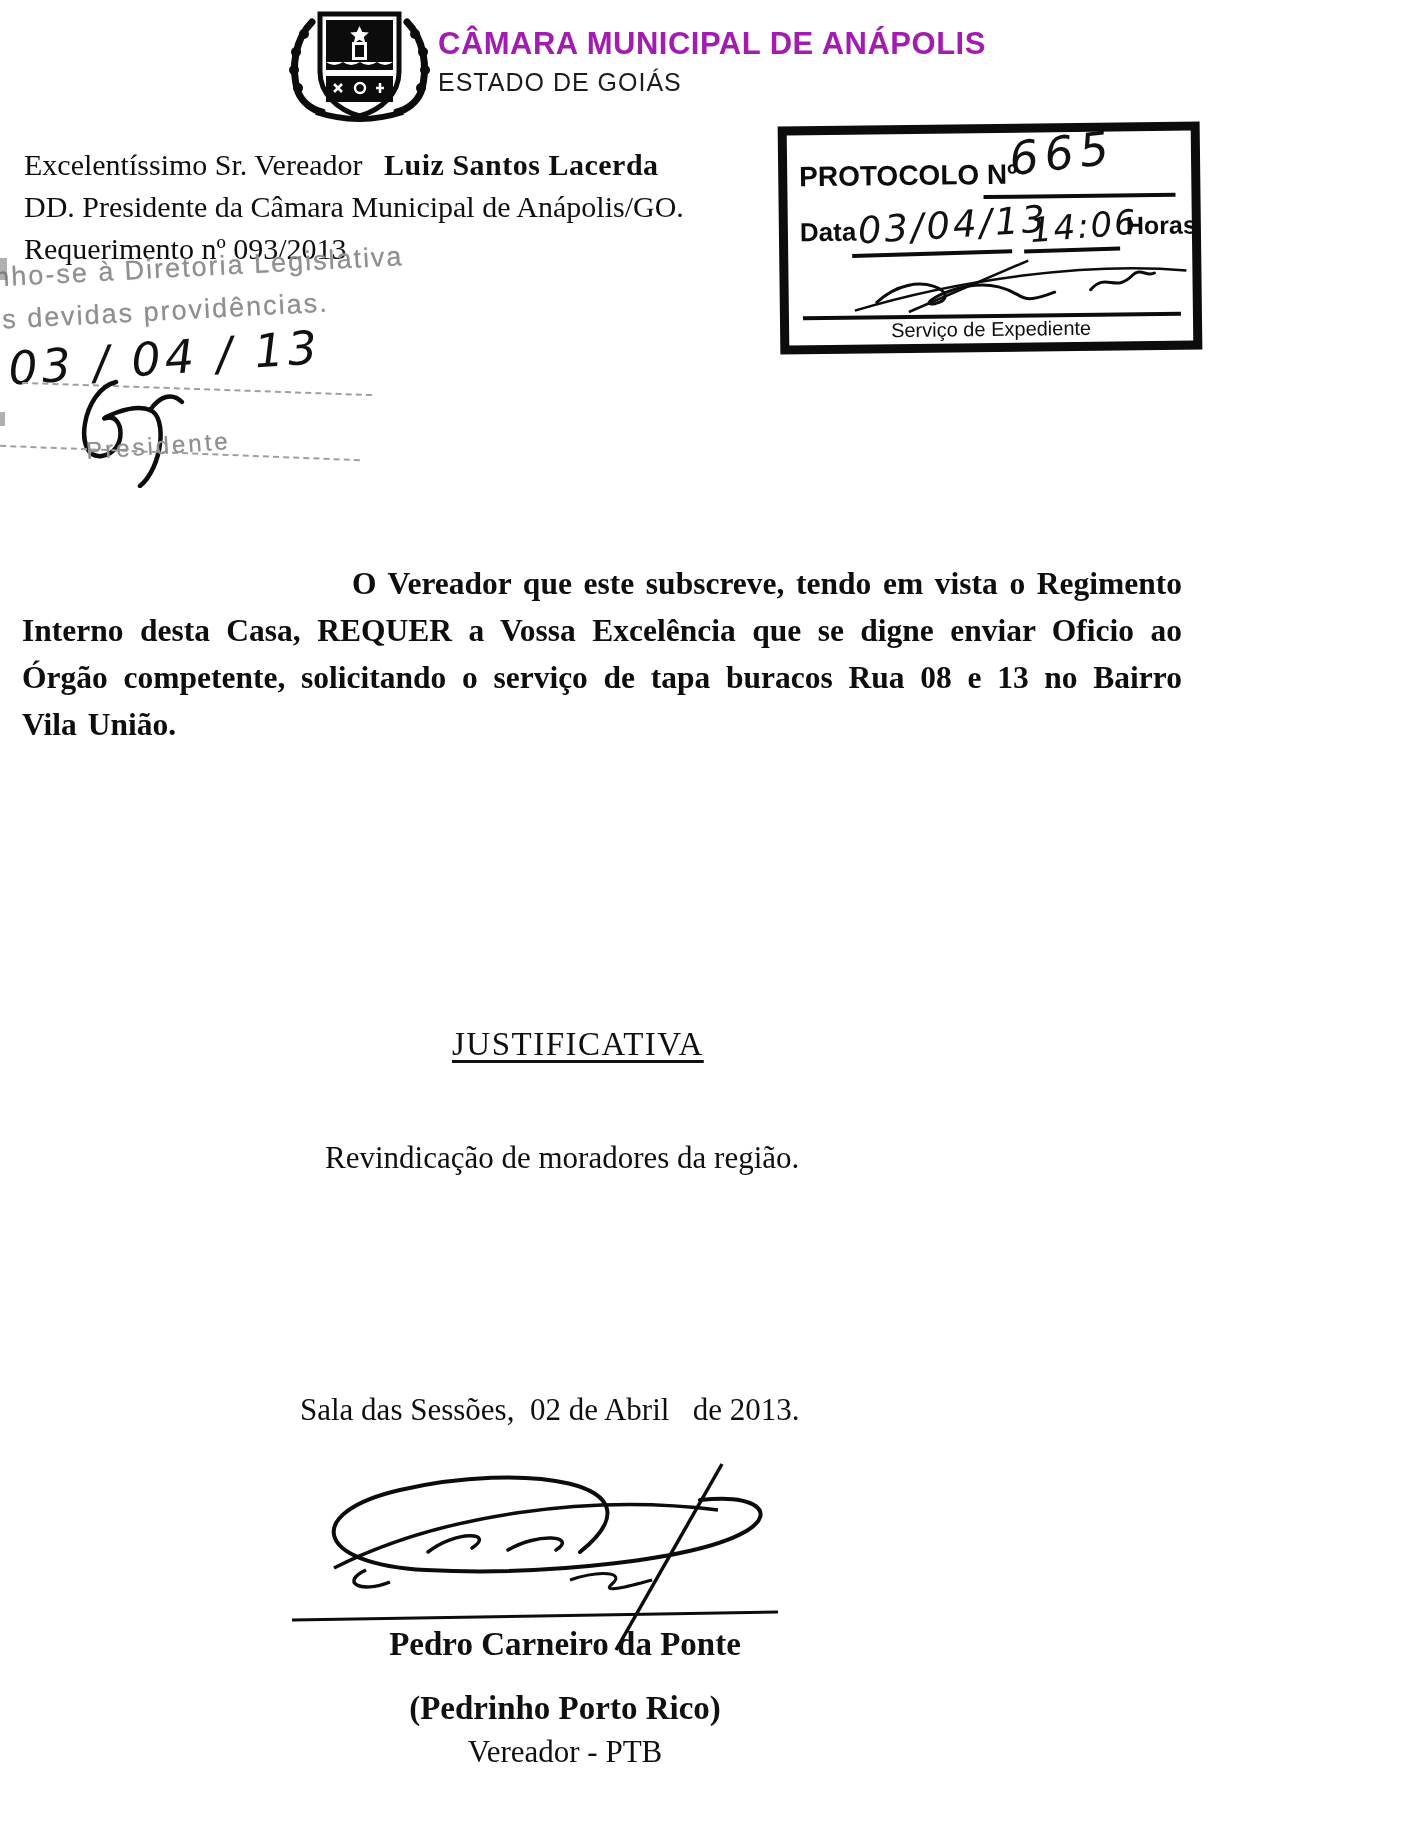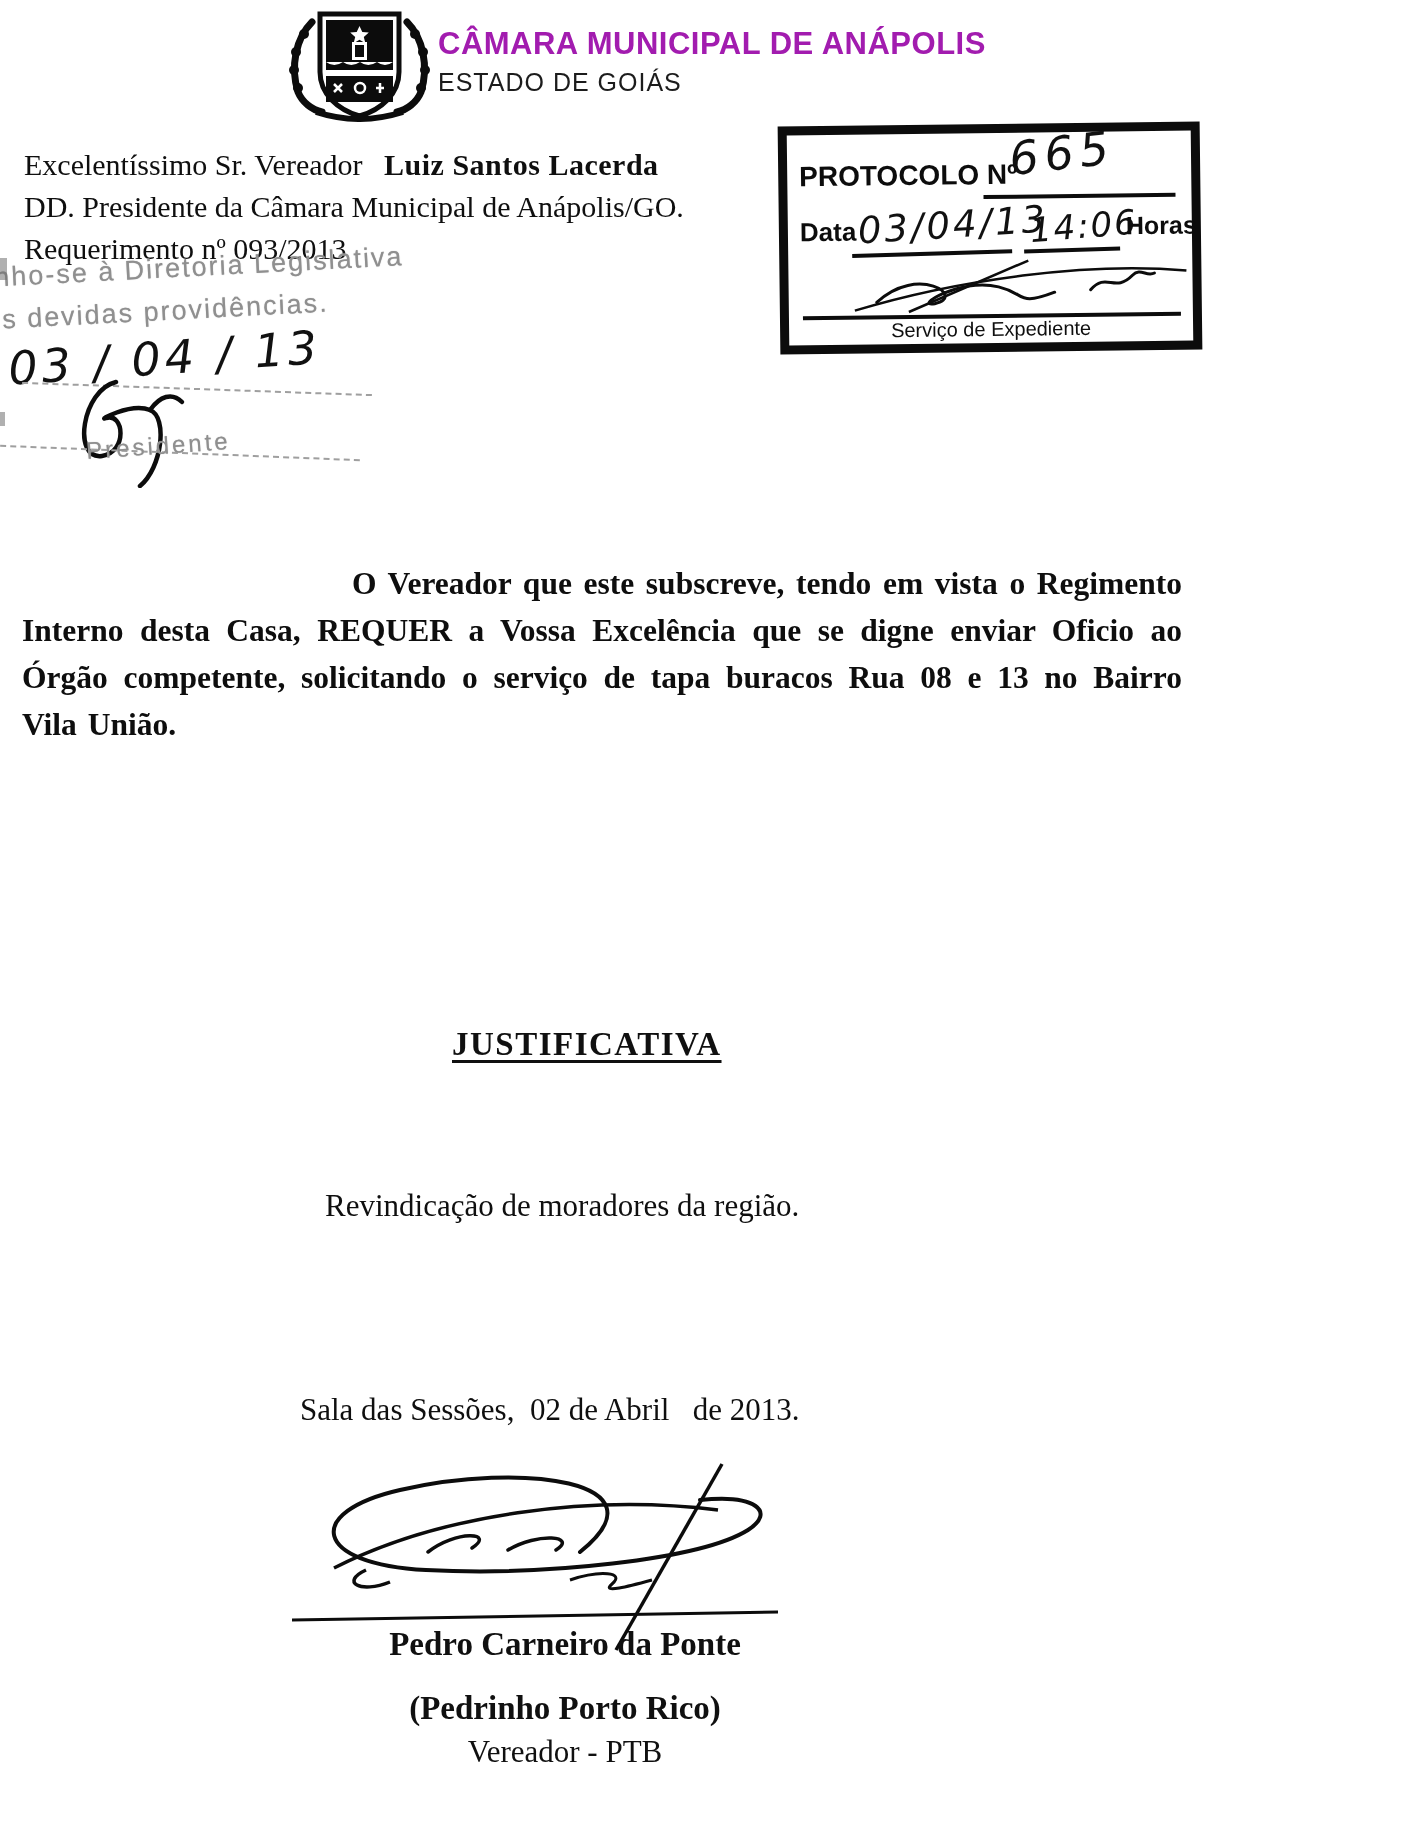--- a/index.html
+++ b/index.html
@@ -39,21 +39,21 @@
     text-shadow:0 0 1px #b5b5b5;letter-spacing:2px;
   }
 
   
   .body-par{
     left:22px;top:560px;width:1160px;font-size:31.5px;line-height:47px;
     text-align:justify;text-indent:330px;color:#0e0e0e;word-spacing:3px;font-weight:bold;
   }
 
   .justif{
-    font-size:33px;font-weight:bold;letter-spacing:1.5px;
+    font-size:33px;font-weight:normal;letter-spacing:1.5px;
     text-decoration:underline;text-decoration-thickness:3px;text-underline-offset:5px;
   }
   .plain-31{font-size:31px;color:#0f0f0f;}
 
   .sign-block{left:295px;top:1602px;width:540px;text-align:center;}
   .sign-name{font-size:33px;font-weight:bold;line-height:44px;margin-top:20px;}
   .sign-title{font-size:31px;line-height:44px;}
 
   svg{display:block;}
   .artifact{background:#6f6f6f;opacity:.55;}
@@ -145,21 +145,21 @@
   <div class="abs faint" style="left:86px;top:432px;font-size:24px;transform:rotate(-4deg);letter-spacing:3px;">Presidente</div>
 
   <div class="abs artifact" style="left:0;top:258px;width:7px;height:22px;"></div>
   <div class="abs artifact" style="left:0;top:412px;width:5px;height:14px;"></div>
 
   <p class="abs body-par" style="margin:0;">
     <span>O Vereador que este subscreve, tendo em vista o Regimento Interno desta Casa, </span><b>REQUER</b><span> a Vossa Excelência que se digne  enviar Oficio ao Órgão competente, solicitando o serviço de tapa buracos Rua 08 e 13 no Bairro Vila União.</span>
   </p>
 
   <div class="abs justif" style="left:452px;top:1026px;">JUSTIFICATIVA</div>
-  <div class="abs plain-31" style="left:325px;top:1140px;margin-top:48px;">Revindicação de moradores da região.</div>
+  <div class="abs plain-31" style="left:325px;top:1140px;">Revindicação de moradores da região.</div>
 
   <div class="abs plain-31 prewrap" style="left:300px;top:1392px;">Sala das Sessões,  02 de Abril   de 2013.</div>
 
   <div class="abs" style="left:270px;top:1452px;">
     <svg width="580" height="205" viewBox="0 0 580 205">
       <path d="M310,100 C400,28 250,10 130,38 C34,60 42,112 156,118 C272,124 430,108 478,78 C506,60 486,42 430,48" stroke="#0c0c0c" stroke-width="4" fill="none" stroke-linecap="round"></path>
       <path d="M64,116 C170,62 320,42 448,58" stroke="#0c0c0c" stroke-width="3.5" fill="none"></path>
       <path d="M120,130 C90,142 70,130 96,118" stroke="#0c0c0c" stroke-width="3.5" fill="none"></path>
       <path d="M158,100 C186,78 226,80 202,96 M238,98 C268,80 308,84 286,98" stroke="#0c0c0c" stroke-width="3.5" fill="none" stroke-linecap="round"></path>
       <path d="M346,198 L452,12" stroke="#0c0c0c" stroke-width="3.5" fill="none"></path>

